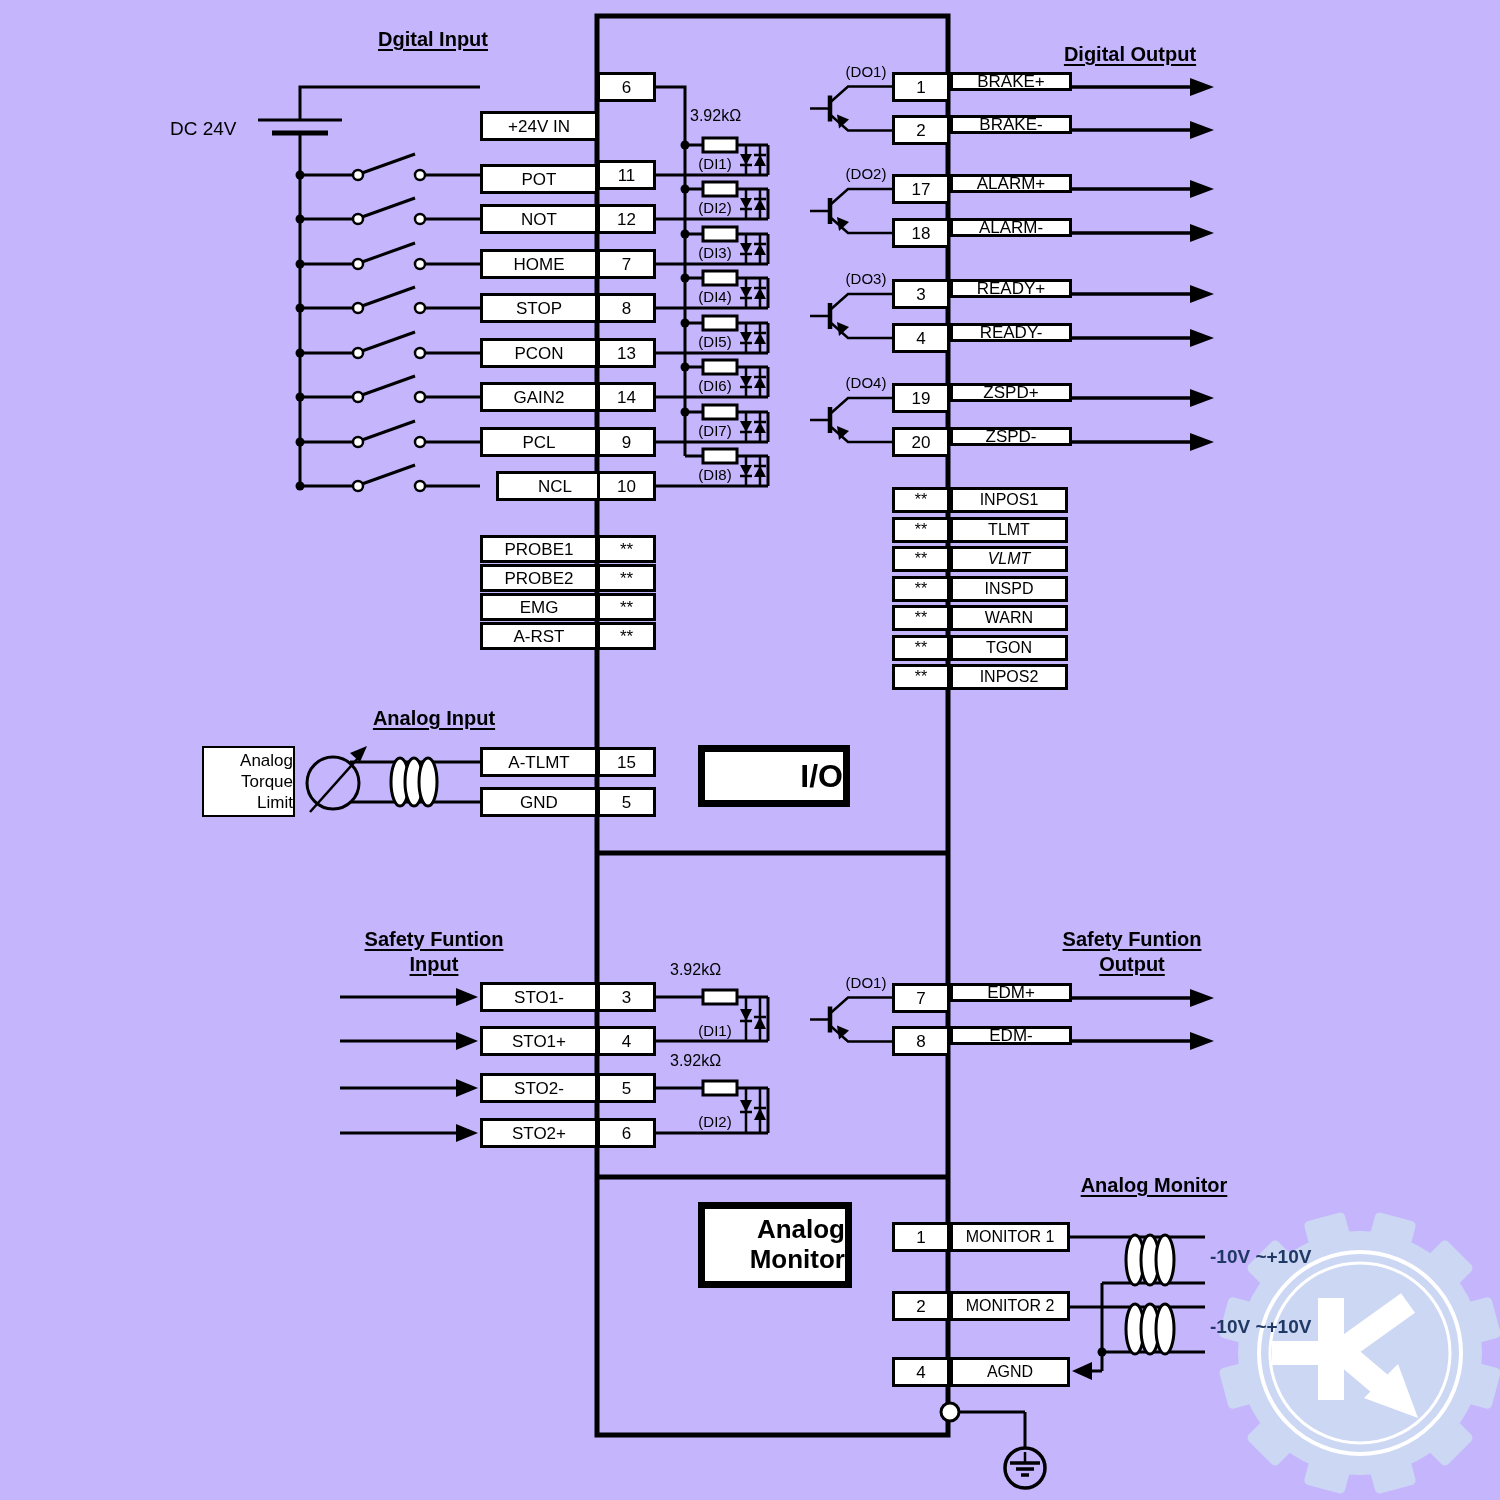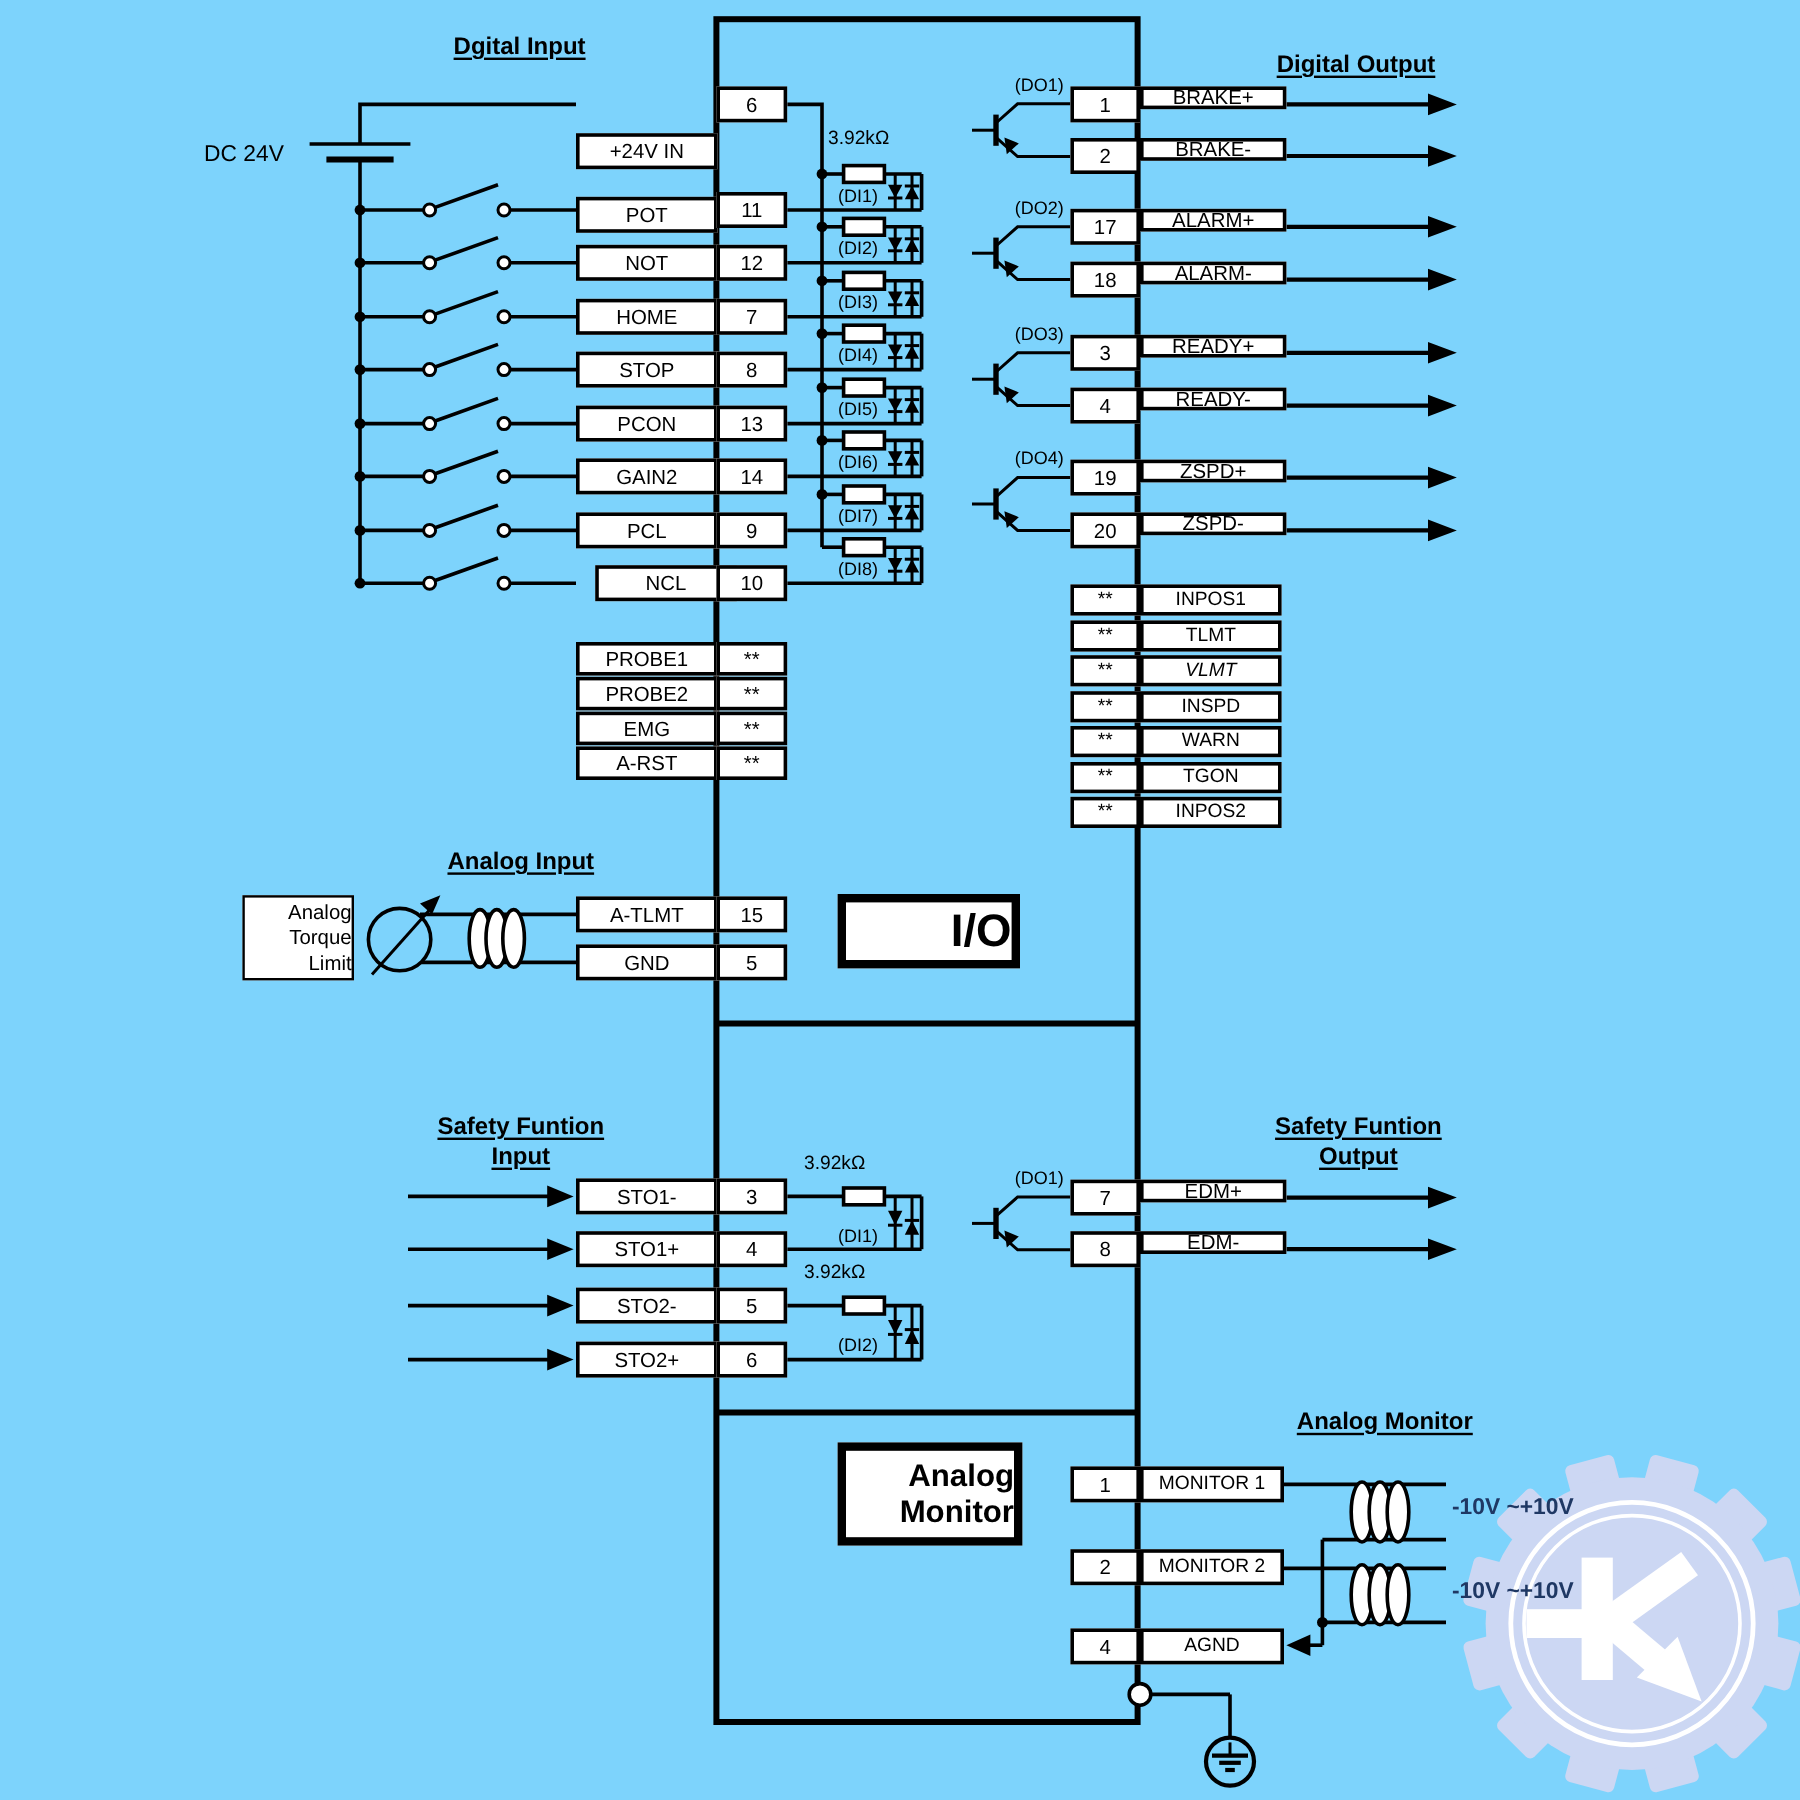--- a/index.html
+++ b/index.html
@@ -1,16 +1,16 @@
 <!DOCTYPE html>
 <html><head>
 <meta charset="utf-8">
 <style>
   html,body{margin:0;padding:0;background:#fff;}
-  .stage{position:relative;width:1500px;height:1500px;background:#7dd3fc;
+  .stage{position:relative;width:1500px;height:1500px;background:#c4b5fd;
          font-family:"Liberation Sans",sans-serif;color:#000;overflow:hidden;}
   .stage svg.wires{position:absolute;left:0;top:0;}
   .cell{position:absolute;box-sizing:border-box;border:3px solid #000;background:#fff;
         display:flex;align-items:center;justify-content:center;font-size:17px;line-height:1;}
   .in-l{left:480px;width:118px;height:30px;}
   .in-p{left:597px;width:59px;height:30px;}
   .out-p{left:892px;width:58px;height:30px;}
   .out-l{left:950px;width:122px;height:19px;}
   .st-p{left:892px;width:58px;height:26px;font-size:16px;}
   .st-l{left:950px;width:118px;height:26px;font-size:16px;}
@@ -333,21 +333,21 @@
 
 <div class="dotag" style="left:834px;top:63px;">(DO1)</div>
 <div class="dotag" style="left:834px;top:165px;">(DO2)</div>
 <div class="dotag" style="left:834px;top:270px;">(DO3)</div>
 <div class="dotag" style="left:834px;top:374px;">(DO4)</div>
 <div class="dotag" style="left:834px;top:974px;">(DO1)</div>
 
 <div class="volt" style="left:1210px;top:1246px;">-10V ~+10V</div>
 <div class="volt" style="left:1210px;top:1316px;">-10V ~+10V</div>
 
-<div class="blockbox" style="left:698px;top:745px;width:152px;height:62px;font-size:38px;">
+<div class="blockbox" style="left:698px;top:745px;width:152px;height:62px;font-size:32px;">
       <span>I/O</span>
     </div>
 <div class="blockbox" style="left:698px;top:1202px;width:154px;height:86px;font-size:26px;line-height:1.15;">
   <span>Analog</span>
   <span>Monitor</span>
 </div>
 <div class="blockbox" style="left:202px;top:746px;width:93px;height:71px;border-width:2px;font-size:17px;font-weight:normal;line-height:1.25;">
   <span>Analog</span>
   <span>Torque</span>
   <span>Limit</span>

